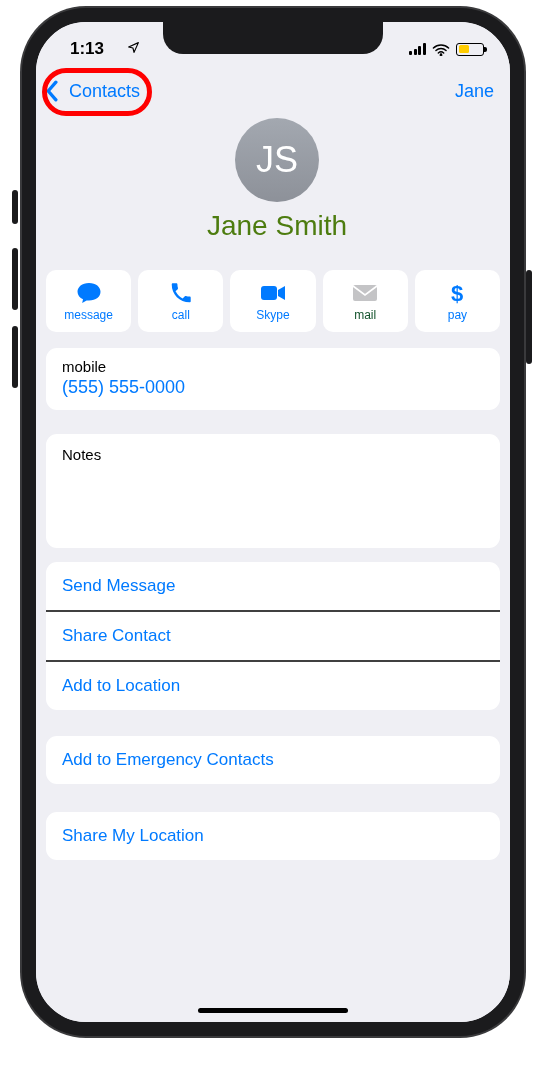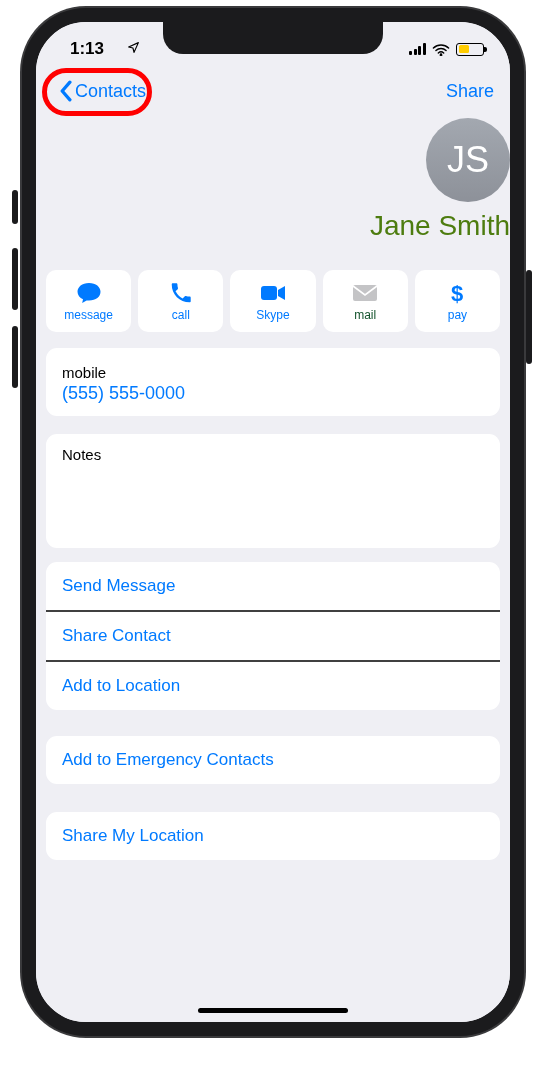--- a/index.html
+++ b/index.html
@@ -147,23 +147,23 @@
       justify-content: space-between;
       align-items: center;
       padding: 0 16px 0 8px;
       z-index: 30;
     }
     .back-btn {
       display: flex;
       align-items: center;
       color: #007aff;
       font-size: 18px;
-      gap: 2px;
+      gap: 10px;
       position: relative;
-      padding: 4px 8px 4px 14px;
+      padding: 4px 8px 4px 0;
       justify-content: space-between;
     }
     .back-chevron svg { display:block; }
     .edit-btn {
       color: #007aff;
       font-size: 18px;
     }
     
     .highlight-ring {
       position: absolute;
@@ -177,21 +177,21 @@
       pointer-events: none;
     }
     
     .profile-header {
       position: absolute;
       top: 96px;
       left: 8px;
       right: 0;
       display: flex;
       flex-direction: column;
-      align-items: flex-end;
+      align-items: center;
     }
     .avatar {
       width: 84px;
       height: 84px;
       border-radius: 50%;
       background: linear-gradient(#a3a8b0, #8d9199);
       display: flex;
       align-items: center;
       justify-content: center;
       color: #fff;
@@ -229,21 +229,21 @@
     .action-btn .ico { height: 24px; display:flex; align-items:center; justify-content:center;}
     .action-btn .lbl { font-size: 12px; }
     
     .card {
       position: absolute;
       left: 10px;
       right: 10px;
       background: #fff;
       border-radius: 11px;
     }
-    .card-mobile { top: 326px; padding: 16px 16px 12px; }
+    .card-mobile { top: 326px; padding: 10px 16px 12px; }
     .card-mobile .label { font-size: 15px; color:#000; }
     .card-mobile .value { font-size: 18px; color:#007aff; margin-top:2px; }
     .card-notes { top: 412px; height: 114px; padding: 12px 16px; }
     .card-notes .label { font-size: 15px; color:#000; }
     .card-actions1 { top: 540px; }
     .card-actions2 { top: 714px; }
     .card-actions3 { top: 790px; }
     .row-item {
       padding: 14px 16px;
       font-size: 17px;
@@ -307,21 +307,21 @@
 
     <div class="nav-bar">
       <div class="back-btn">
         <span class="back-chevron">
           <svg width="15" height="22" viewBox="0 0 12 20">
               <path d="M10 2 L3 10 L10 18" fill="none" stroke="#007aff" stroke-width="3" stroke-linecap="round" stroke-linejoin="round"></path>
             </svg>
         </span>
         <span>Contacts</span>
       </div>
-      <div class="edit-btn">Share</div>
+      <div class="edit-btn">Jane</div>
     </div>
 
     <div class="highlight-ring"></div>
 
     <div class="profile-header">
       <div class="avatar">JS</div>
       <div class="contact-name">Jane Smith</div>
     </div>
 
     <div class="action-row">

